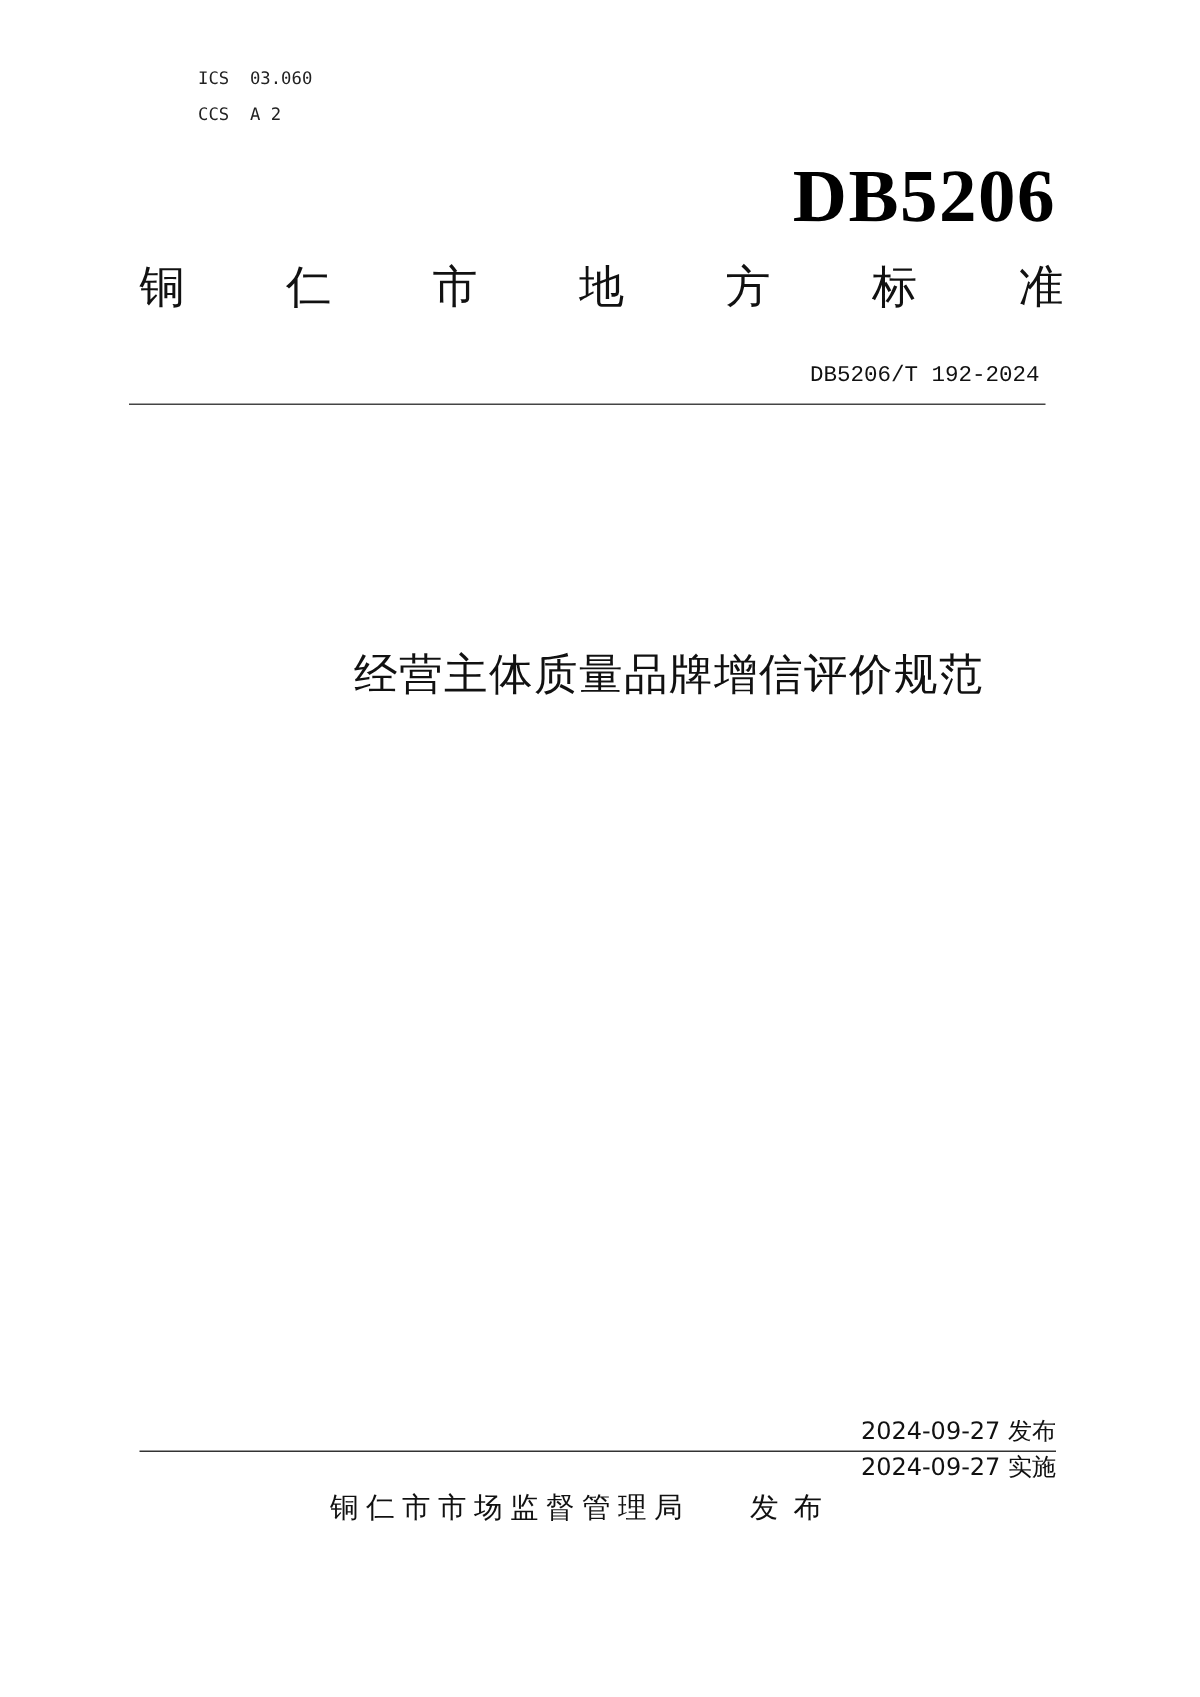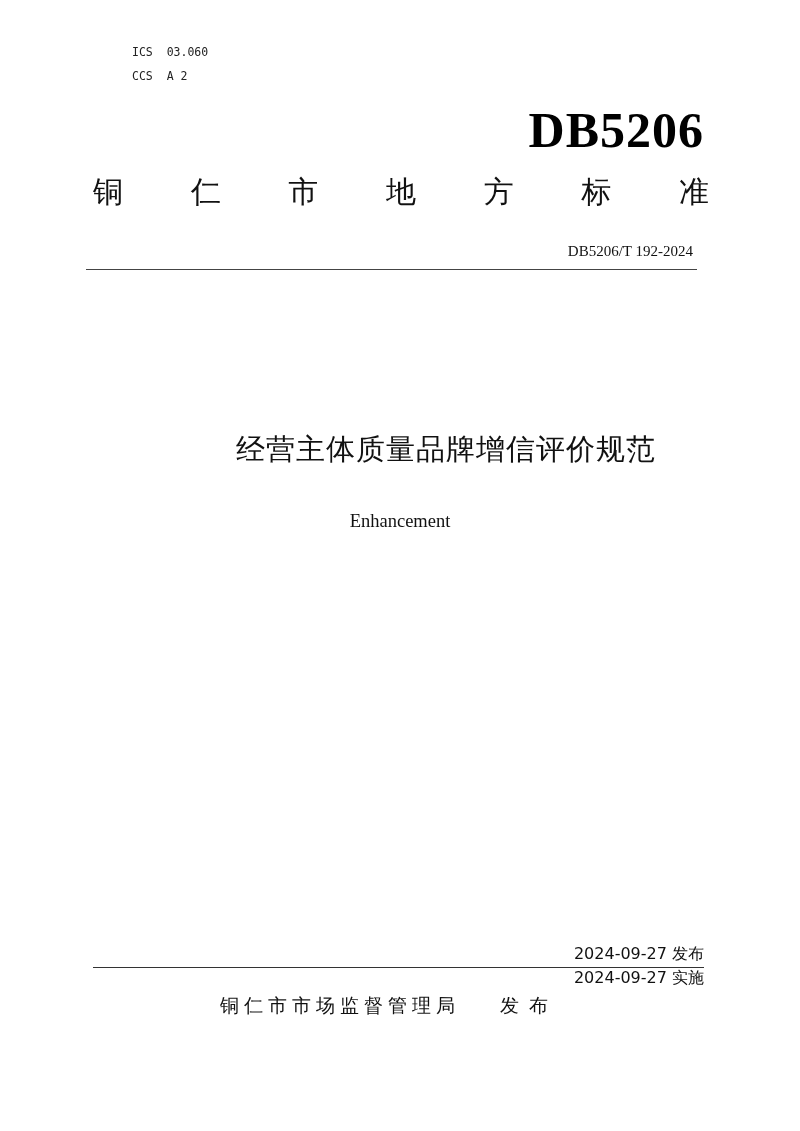--- a/index.html
+++ b/index.html
@@ -46,21 +46,21 @@
       justify-content: space-between;
       font-size: 30px;
       line-height: 44px;
       color: #111;
     }
     .std-type span { display: inline-block; }
 
     .std-number {
       right: 107px;
       top: 240px;
-      font-family: Liberation Serif, serif;
+      font-family: Liberation Mono, monospace;
       font-size: 15px;
       line-height: 22px;
       color: #111;
     }
 
     .rule-top {
       left: 86px;
       top: 269px;
       width: 611px;
       height: 0;
@@ -142,21 +142,20 @@
   <span>准</span>
 </div>
 
 <div class="abs std-number">DB5206/T 192-2024</div>
 
 <div class="abs rule-top"></div>
 
 <div class="abs title-cn">经营主体质量品牌增信评价规范</div>
 
 <div class="abs title-en">
-  <div>Enhancement</div>
 </div>
 
 <div class="abs date-row">
   <span>2024-09-27 发布</span>
   <span>2024-09-27 实施</span>
 </div>
 
 <div class="abs rule-bottom"></div>
 
 <div class="abs issuer-row">

